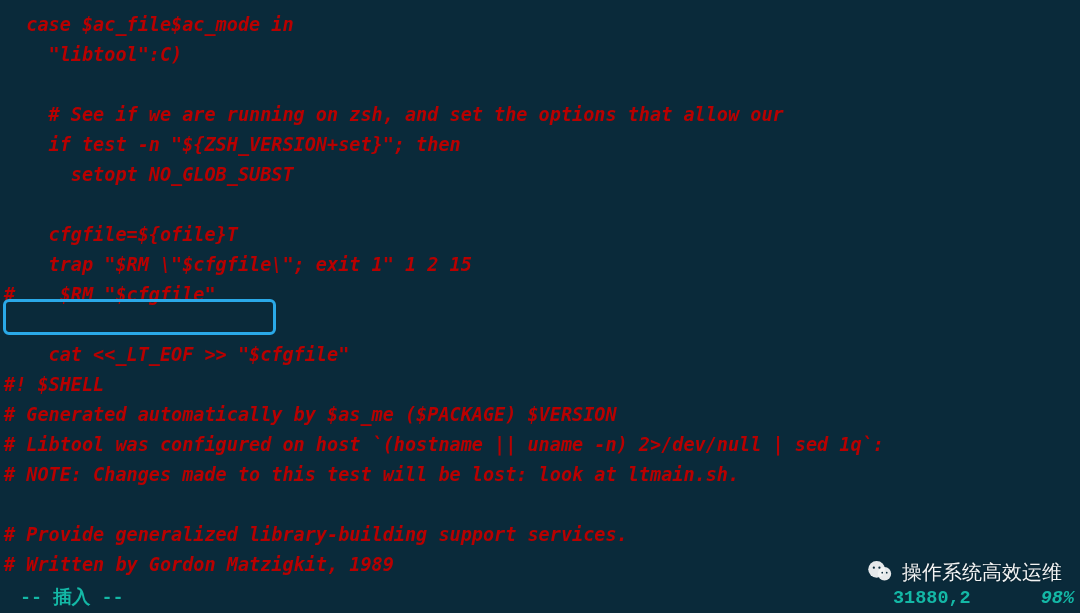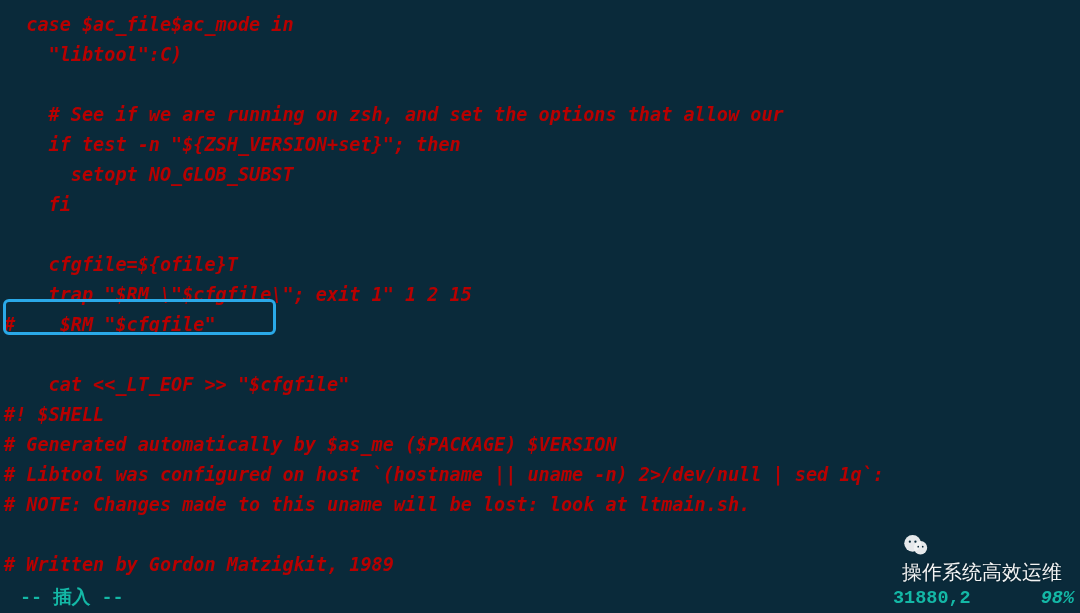--- a/index.html
+++ b/index.html
@@ -60,28 +60,27 @@
   }
   .status-pct {
     padding-right: 18px;
     font-style: italic;
   }
   .watermark {
     position: absolute;
     right: 18px;
     bottom: 28px;
     display: flex;
-    align-items: flex-start;
+    align-items: flex-end;
     color: #ffffff;
     font-family: "PingFang SC", "Microsoft YaHei", sans-serif;
     font-size: 20px;
     font-weight: 500;
     opacity: 0.95;
     text-shadow: 0 0 2px rgba(0,0,0,0.5);
-    flex-direction: column;
   }
   .watermark .bubble {
     width: 28px;
     height: 28px;
     margin-right: 8px;
     position: relative;
   }
   .watermark .bubble svg {
     width: 28px;
     height: 28px;
@@ -90,32 +89,32 @@
 </head>
 <body>
 
 <div class="editor">
   <pre class="code-line">  case $ac_file$ac_mode in</pre>
   <pre class="code-line">    "libtool":C)</pre>
   <pre class="code-line"></pre>
   <pre class="code-line">    # See if we are running on zsh, and set the options that allow our</pre>
   <pre class="code-line">    if test -n "${ZSH_VERSION+set}"; then</pre>
   <pre class="code-line">      setopt NO_GLOB_SUBST</pre>
-  <pre class="code-line">    fi</pre>
   <pre class="code-line"></pre>
   <pre class="code-line">    cfgfile=${ofile}T</pre>
   <pre class="code-line">    trap "$RM \"$cfgfile\"; exit 1" 1 2 15</pre>
   <pre class="code-line">#    $RM "$cfgfile"</pre>
   <pre class="code-line"></pre>
   <pre class="code-line">    cat &lt;&lt;_LT_EOF &gt;&gt; "$cfgfile"</pre>
   <pre class="code-line">#! $SHELL</pre>
   <pre class="code-line"># Generated automatically by $as_me ($PACKAGE) $VERSION</pre>
   <pre class="code-line"># Libtool was configured on host `(hostname || uname -n) 2&gt;/dev/null | sed 1q`:</pre>
-  <pre class="code-line"># NOTE: Changes made to this uname will be lost: look at ltmain.sh.</pre>
+  <pre class="code-line"># NOTE: Changes made to this test will be lost: look at ltmain.sh.</pre>
   <pre class="code-line"></pre>
+  <pre class="code-line"># Provide generalized library-building support services.</pre>
   <pre class="code-line"># Written by Gordon Matzigkit, 1989</pre>
 
   <div class="highlight-box" style="top: 299px; left: 3px; width: 273px; height: 36px;"></div>
 
   <div class="watermark">
     <span class="bubble">
       <svg viewBox="0 0 100 100">
         <circle cx="38" cy="44" r="30" fill="#ffffff" opacity="0.95"></circle>
         <circle cx="66" cy="60" r="24" fill="#ffffff" opacity="0.95"></circle>
         <circle cx="28" cy="38" r="4" fill="#0a2a3a"></circle>

